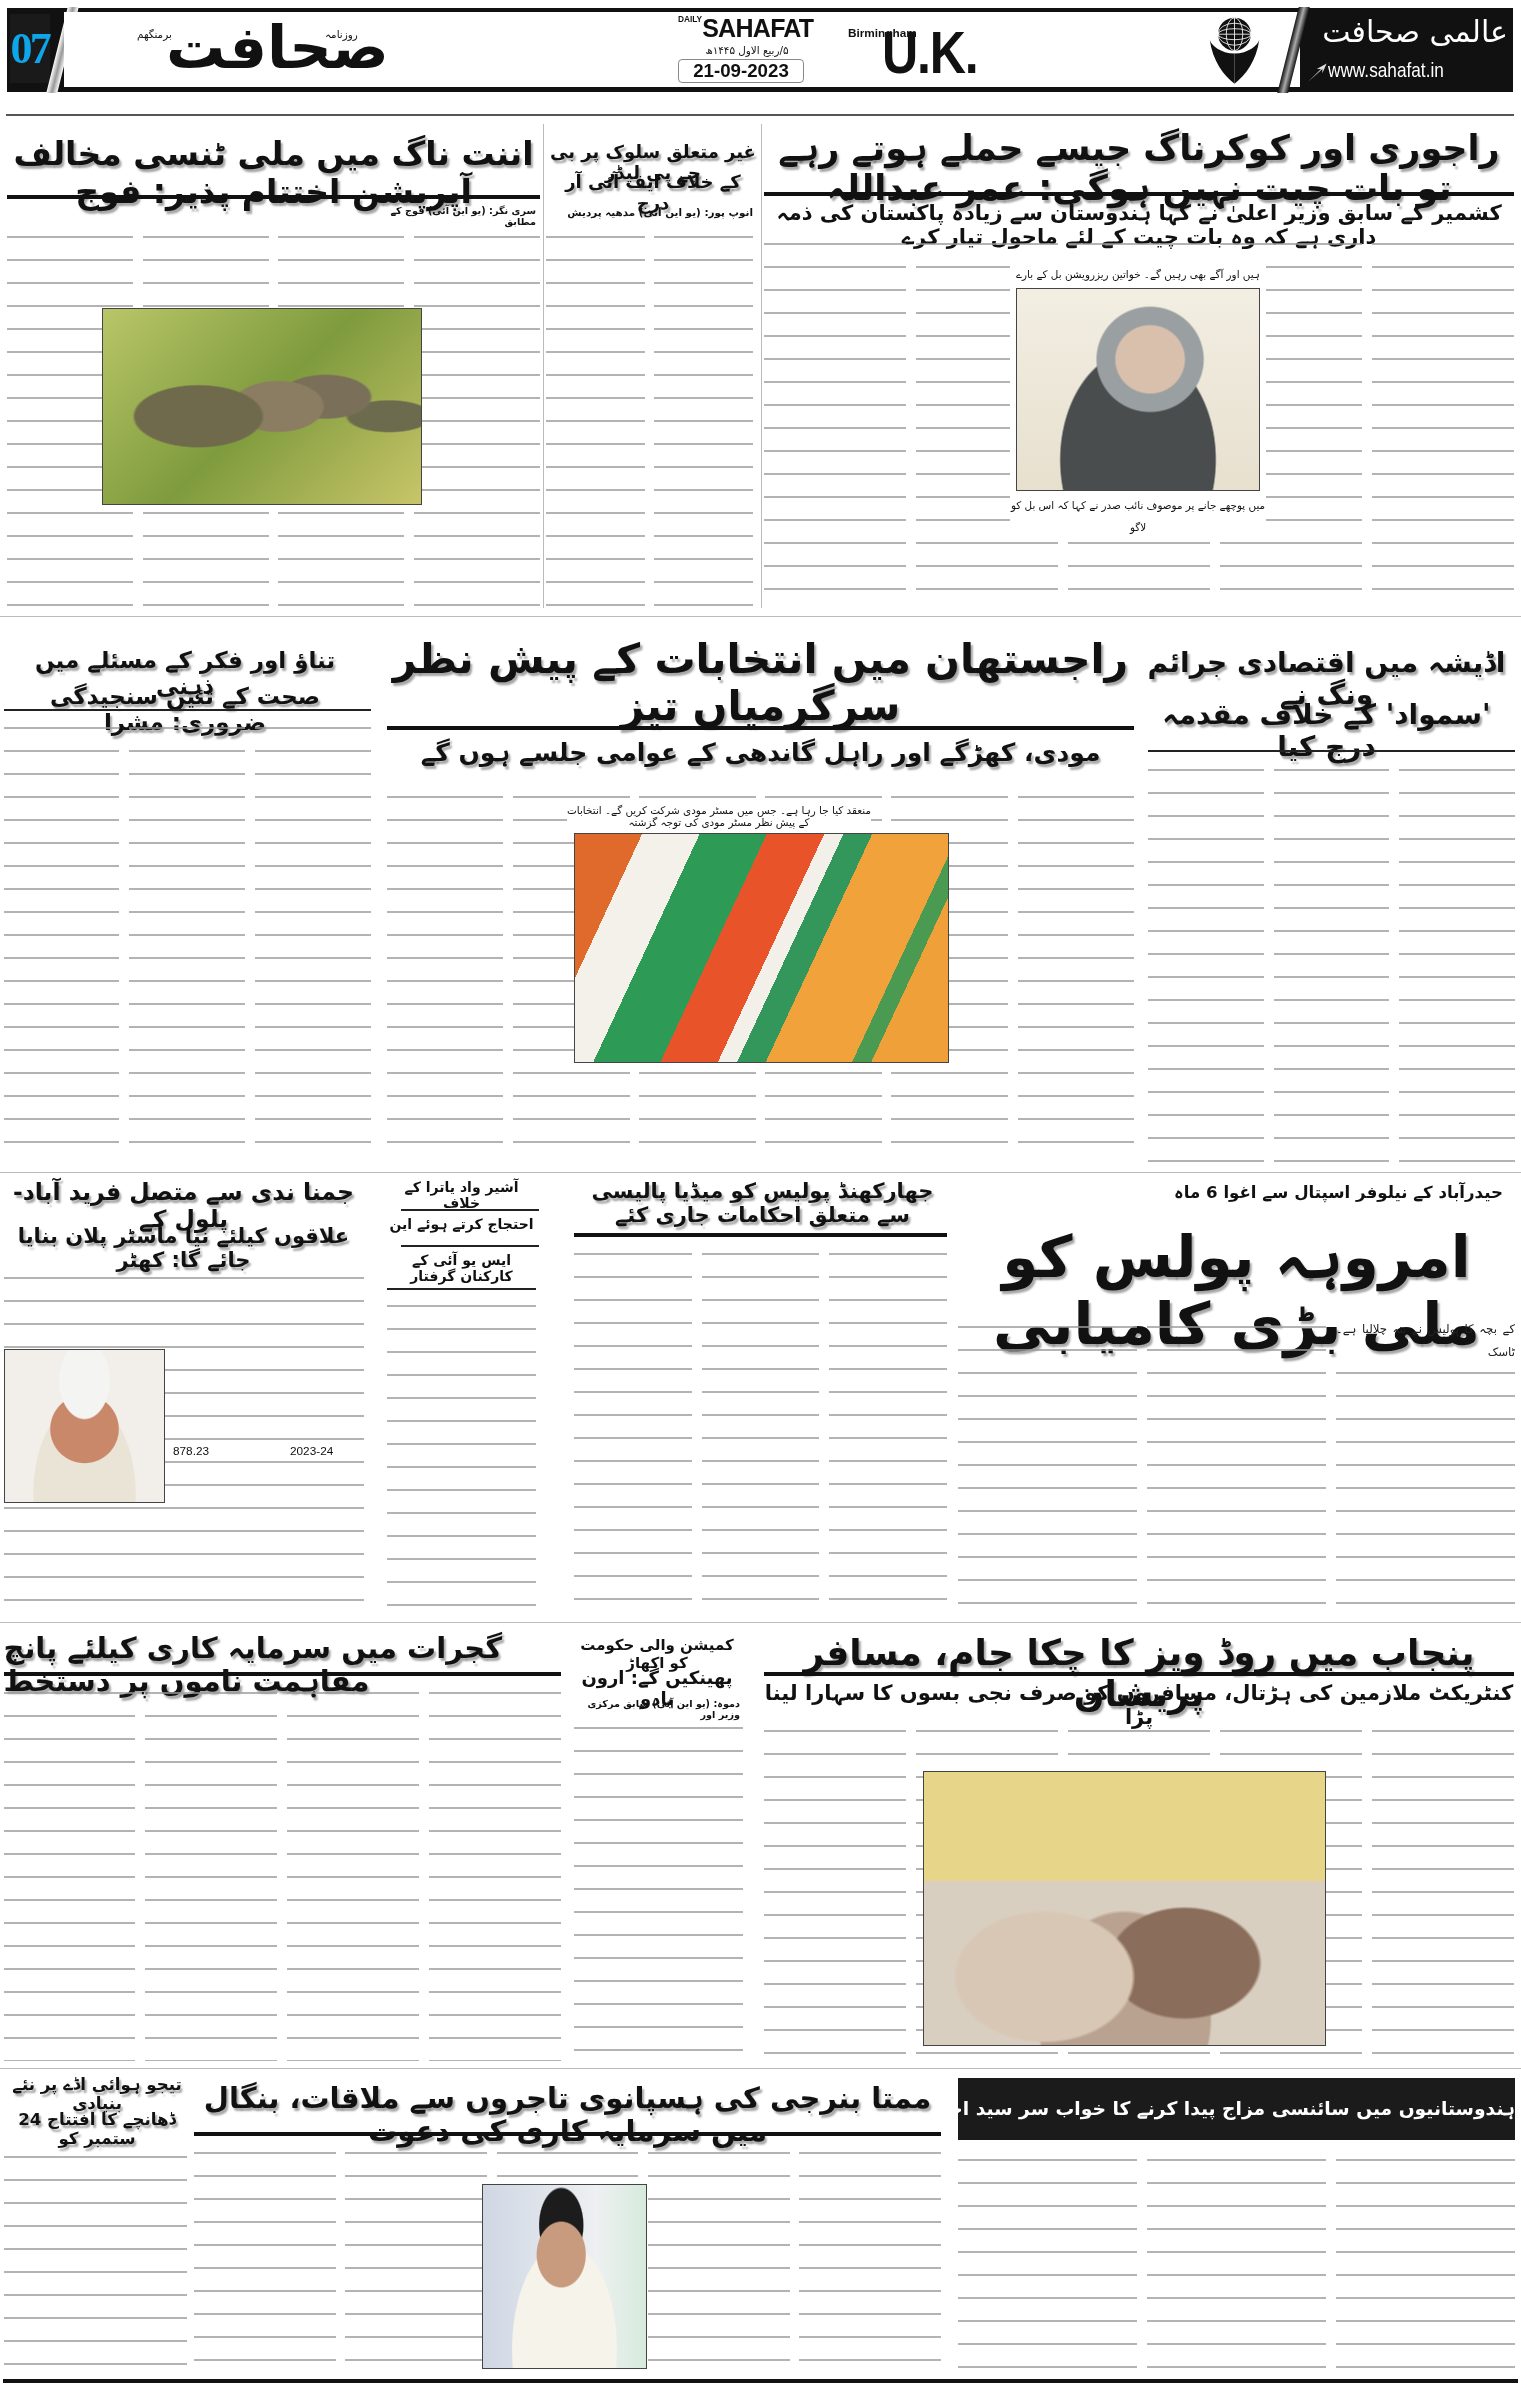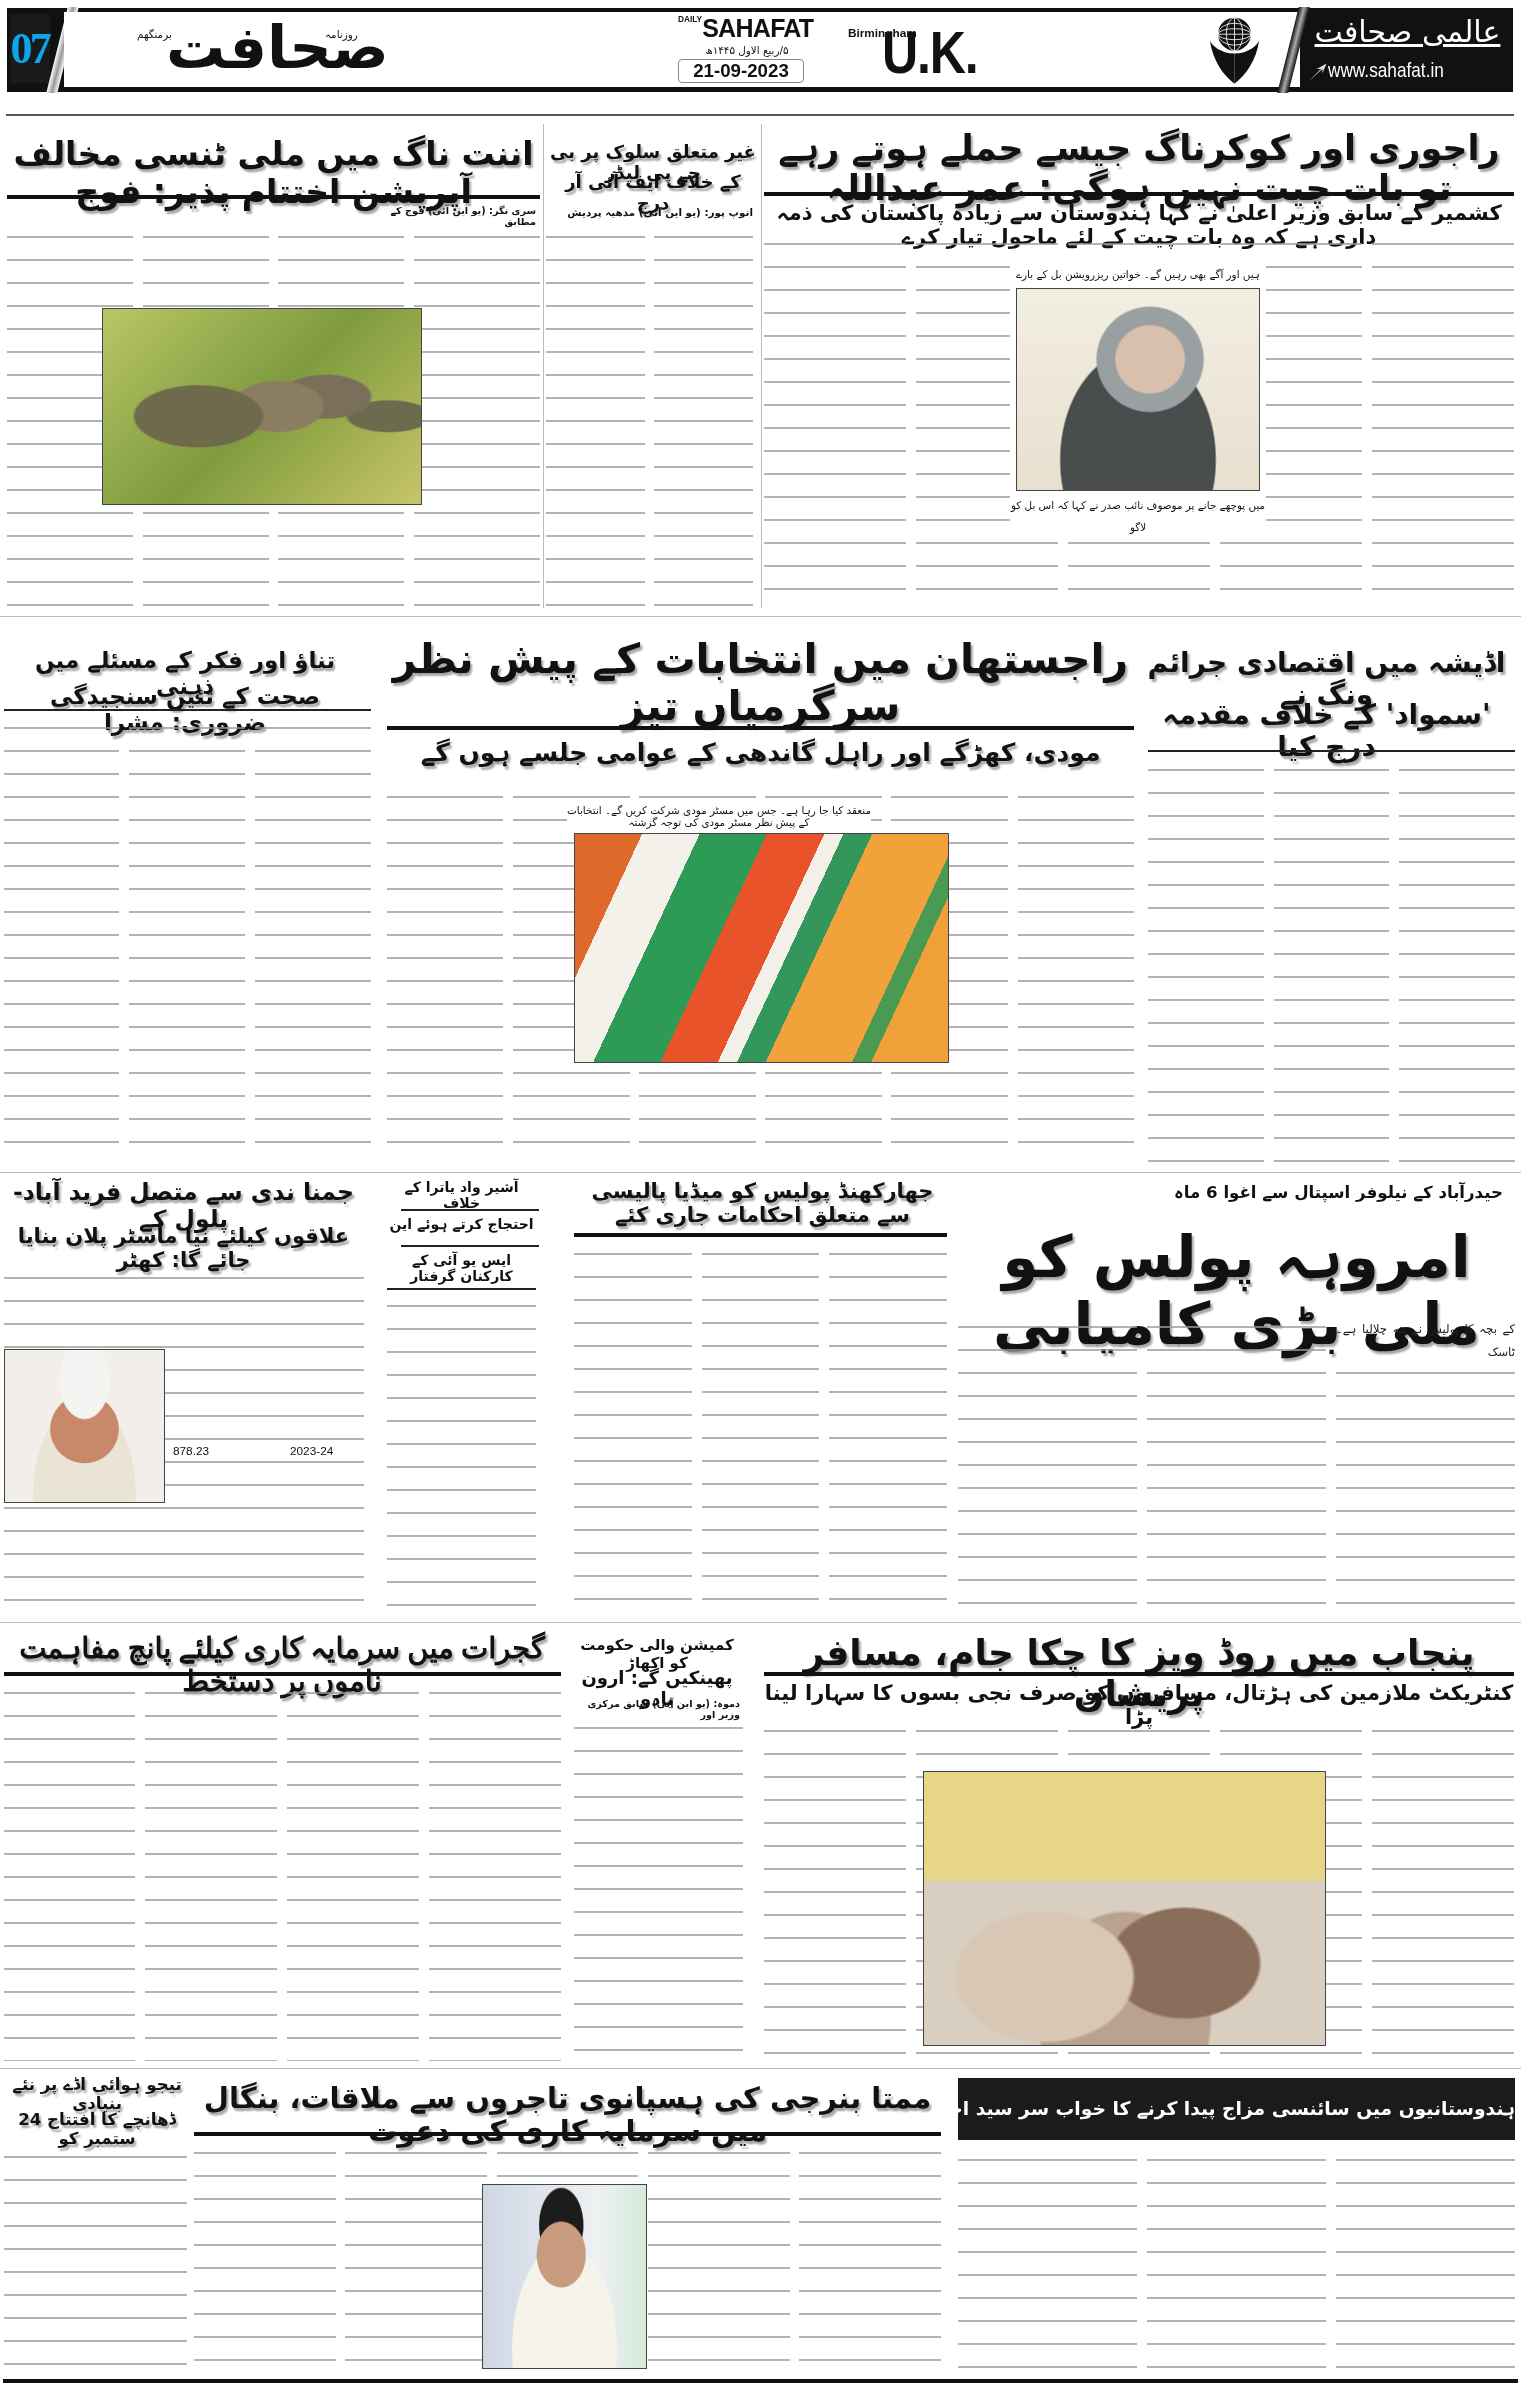--- a/index.html
+++ b/index.html
@@ -11,21 +11,21 @@
   .slash { top:7px; width:11px; height:86px; background:linear-gradient(90deg,#fff,#999,#fff); transform:skewX(-14deg); }
   .paper-name { left:104px; top:9.7px; font-size:59px; font-weight:bold; direction:rtl; line-height:76px; font-family:"DejaVu Sans", sans-serif; }
   .daily-block { left:678px; top:14px; width:194px; }
   .daily-small { font-size:8.3px; font-weight:bold; vertical-align:top; font-family:"Liberation Sans", sans-serif; }
   .daily-big { font-size:25px; font-weight:bold; font-family:"Liberation Sans", sans-serif; letter-spacing:-0.7px; }
   .daily-city { font-size:11.8px; font-weight:bold; font-family:"Liberation Sans", sans-serif;padding-left:31px; }
   .hijri { font-size:10.4px; text-align:center; direction:rtl; margin-top:1.4px; }
   .datebox { border:1.4px solid #888; border-radius:4.1px; text-align:center; font-size:18.7px; font-weight:bold; font-family:"Liberation Sans", sans-serif; width:124px; margin-top:2.8px; }
   .uk { left:882px; top:19.4px; font-family:"Liberation Sans", sans-serif; font-size:59px; font-weight:bold; letter-spacing:-1.4px; transform:scaleX(0.85); transform-origin:left; }
   .globe { left:1207px; top:12.4px; width:55px; height:76px; }
-  .brand-urdu { left:1307px; top:14px; color:#fff; font-size:30px; direction:rtl; width:201px; text-align:center;text-decoration:underline; }
+  .brand-urdu { left:1307px; top:14px; color:#fff; font-size:30px; direction:rtl; width:201px; text-align:right; }
   .brand-url { left:1328px; top:58px; color:#fff; font-size:21px; font-family:"Liberation Sans", sans-serif; transform:scaleX(0.82); transform-origin:left; }
   .rule-top { left:5.5px; top:114px; width:1508px; height:2.1px; background:#555; }
   
   .urdu { direction:rtl; font-family:"DejaVu Sans", sans-serif; }
   .hl { font-weight:bold; text-shadow:2.1px 2.8px 2.1px rgba(0,0,0,0.35); line-height:1.15; }
   .rule { height:4.1px; background:#111; }
   .rule-thin { height:2.1px; background:#222; }
   
   .cols { display:flex; flex-direction:row-reverse; gap:9.7px; }
   .col { flex:1; font-size:9.7px; line-height:23px; direction:rtl; color:#222; text-align:justify; overflow:hidden; }
@@ -184,21 +184,21 @@
 <div class="abs urdu" style="left:1162px;top:1183px;width:353px;font-size:16.6px;font-weight:bold;text-align:center;">حیدرآباد کے نیلوفر اسپتال سے اغوا 6 ماہ</div>
 <div class="abs urdu hl" style="left:958px;top:1224px;width:557px;font-size:58px;text-align:center;">امروہہ پولس کو ملی بڑی کامیابی</div>
 <div class="abs cols" style="left:958px;top:1318px;width:557px;height:297px;">
   <div class="col" style="font-size:11.8px;"><span>کے بچہ کا پولیس نے پتہ چلالیا ہے۔ ٹاسک</span><div class="filler" style="height:249px;"></div></div>
   <div class="col filler"></div>
   <div class="col filler"></div>
 </div>
 
 <div class="abs" style="left:0;top:1622px;width:1522px;height:0.7px;background:#bbb;"></div>
 
-<div class="abs urdu hl" style="left:3.5px;top:1632px;width:557px;font-size:29px;text-align:center;font-family:Liberation Serif, serif;">گجرات میں سرمایہ کاری کیلئے پانچ مفاہمت ناموں پر دستخط</div>
+<div class="abs urdu hl" style="left:3.5px;top:1632px;width:557px;font-size:29px;text-align:left;">گجرات میں سرمایہ کاری کیلئے پانچ مفاہمت ناموں پر دستخط</div>
 <div class="abs rule" style="left:3.5px;top:1672px;width:557px;"></div>
 <div class="abs cols" style="left:3.5px;top:1684px;width:557px;height:377px;">
   <div class="col filler"></div>
   <div class="col filler"></div>
   <div class="col filler"></div>
   <div class="col filler"></div>
 </div>
 
 <div class="abs urdu" style="left:574px;top:1636px;width:166px;font-size:15px;font-weight:bold;text-align:center;">کمیشن والی حکومت کو اکھاڑ</div>
 <div class="abs urdu" style="left:574px;top:1667px;width:166px;font-size:18px;font-weight:bold;text-align:center;">پھینکیں گے: ارون یادو</div>

